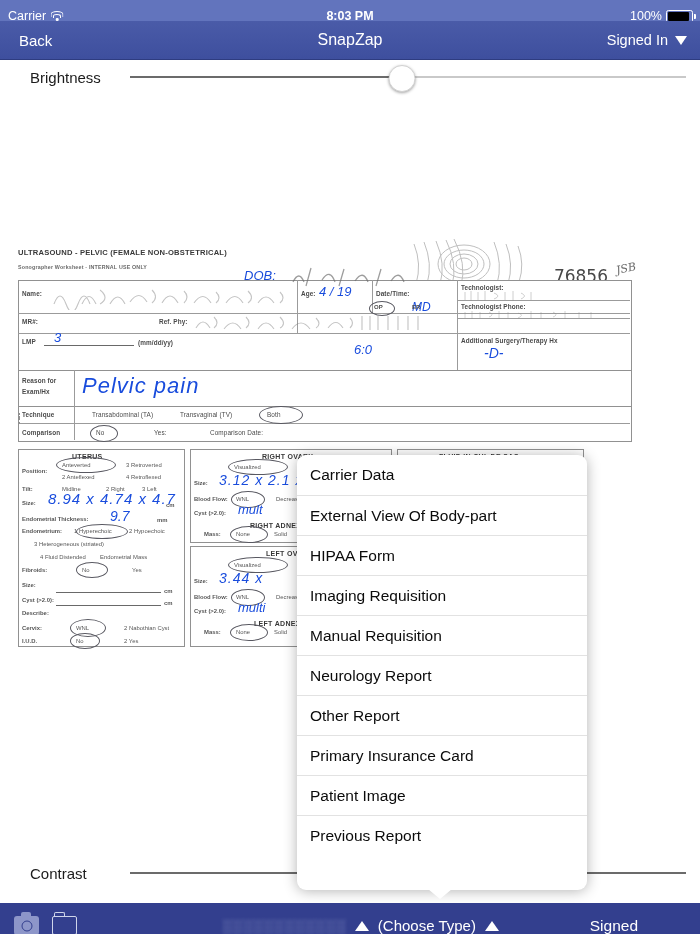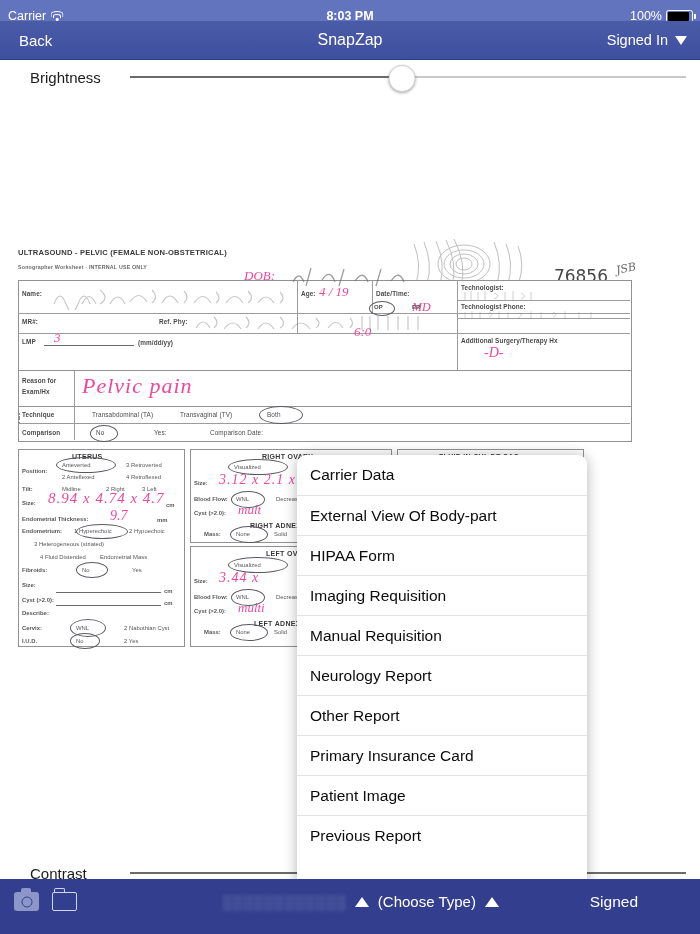--- a/index.html
+++ b/index.html
@@ -62,21 +62,21 @@
   .doc-num{position:absolute;right:34px;top:26px;font-size:17px;color:#4a4a4a;font-family:"DejaVu Sans",sans-serif;}
   .doc-num-sfx{position:absolute;right:6px;top:22px;font-size:11px;color:#6a6a6a;font-family:"DejaVu Serif",serif;font-style:italic;transform:rotate(-12deg);}
   .swirl{position:absolute;left:380px;top:-2px;width:140px;height:50px;opacity:.55;}
 
   .box{position:absolute;border:1px solid #909090;background:#fdfdfd;}
   .hline{position:absolute;background:#9a9a9a;height:1px;}
   .vline{position:absolute;background:#9a9a9a;width:1px;}
   .flbl{position:absolute;font-size:6.4px;font-weight:bold;color:#4a4a4a;letter-spacing:.1px;}
   .fsm{position:absolute;font-size:5.9px;font-weight:bold;color:#555;}
   .hdr{position:absolute;font-size:7px;font-weight:bold;color:#3a3a3a;letter-spacing:.3px;}
-  .hw{position:absolute;font-family:Liberation Serif, serif;color:#ec4899;font-style:italic;}
+  .hw{position:absolute;font-family:Liberation Sans, sans-serif;color:#1d4ed8;font-style:italic;}
   .scrib{position:absolute;opacity:.45;}
   .ellipse{position:absolute;border:1.3px solid #5a5a62;border-radius:50%;}
 
   
   #type-menu{
     position:absolute;left:297px;top:455px;width:290px;height:435px;
     background:#fff;border-radius:9px;
     box-shadow:0 1px 14px rgba(0,0,0,.30);
     overflow:hidden;z-index:30;
   }
@@ -87,21 +87,21 @@
   }
   .menu-item + .menu-item{border-top:1px solid #e2e2e2;}
   #menu-caret{
     position:absolute;left:440px;top:889px;width:0;height:0;
     border-left:12px solid transparent;border-right:12px solid transparent;
     border-top:10px solid #fff;z-index:31;transform:translateX(-50%);
   }
 
   
   #toolbar{
-    position:absolute;left:0;bottom:0;width:700px;height:55px;
+    position:absolute;left:0;bottom:0;width:700px;height:31px;
     background:#333f8e;color:#fff;z-index:35;
   }
   #tb-icons{position:absolute;left:14px;top:0;height:45px;display:flex;align-items:center;gap:13px;}
   .cam{width:25px;height:19px;background:#8d96c9;border-radius:3px;position:relative;}
   .cam::before{content:"";position:absolute;left:7px;top:-4px;width:10px;height:4px;background:#8d96c9;border-radius:2px 2px 0 0;}
   .cam i{position:absolute;left:50%;top:50%;transform:translate(-50%,-50%);width:9px;height:9px;border:1.7px solid #333f8e;border-radius:50%;}
   .fold{width:25px;height:19px;border:1.7px solid #cfd5ea;border-radius:2px;position:relative;box-sizing:border-box;}
   .fold::before{content:"";position:absolute;left:1px;top:-5px;width:11px;height:5px;border:1.7px solid #cfd5ea;border-bottom:none;border-radius:2px 2px 0 0;box-sizing:border-box;}
   #tb-center{position:absolute;left:222px;top:0;height:45px;display:flex;align-items:center;gap:9px;}
   .blurred{
@@ -222,21 +222,21 @@
         <path d="M4 16 q6-12 11 0 M22 2 l-5 18 M33 14 q8-12 13 2 M55 3 l-5 17 M66 15 q8-12 13 1 M92 3 l-5 17 M102 15 q8-12 13 1"></path>
       </g>
   </svg>
   <div class="hw" style="left:40px;top:90px;font-size:13px;">3</div>
   <div class="hline" style="left:30px;top:105px;width:90px;background:#6a6a6a;"></div>
   <div class="hw" style="left:305px;top:44px;font-size:13px;">4 / 19</div>
   <div class="hw" style="left:398px;top:60px;font-size:12px;">MD</div>
   <div class="ellipse" style="left:355px;top:61px;width:24px;height:13px;"></div>
   <div class="flbl" style="left:360px;top:64px;font-size:6px;">OP</div>
   <div class="flbl" style="left:398px;top:64px;font-size:6px;">ER</div>
-  <div class="hw" style="left:340px;top:84px;font-size:13px;">6:0</div>
+  <div class="hw" style="left:340px;top:102px;font-size:13px;">6:0</div>
   <div class="hw" style="left:470px;top:105px;font-size:14px;">-D-</div>
 
   <div class="box" style="left:4px;top:130px;width:612px;height:36px;"></div>
   <div class="flbl" style="left:8px;top:137px;">Reason for</div>
   <div class="flbl" style="left:8px;top:148px;">Exam/Hx</div>
   <div class="vline" style="left:60px;top:130px;height:36px;"></div>
   <div class="hw" style="left:68px;top:133px;font-size:22px;letter-spacing:1px;">Pelvic pain</div>
 
   <div class="box" style="left:4px;top:166px;width:612px;height:34px;"></div>
   <div class="hline" style="left:4px;top:183px;width:612px;"></div>

